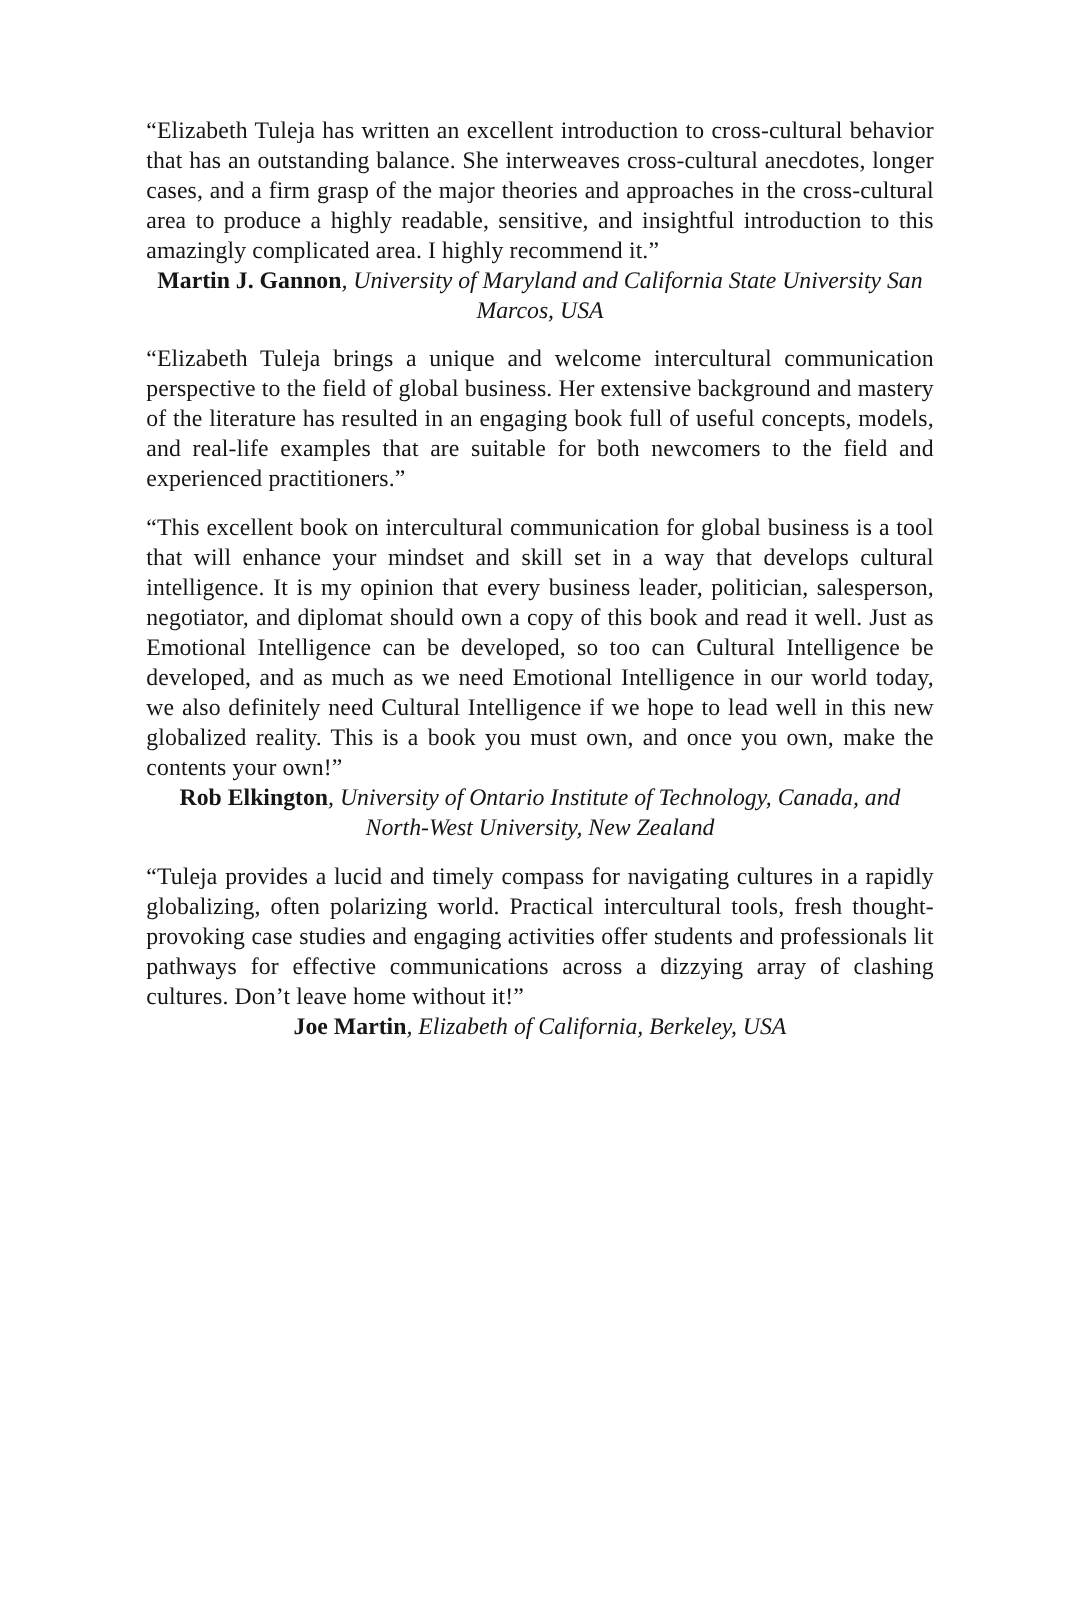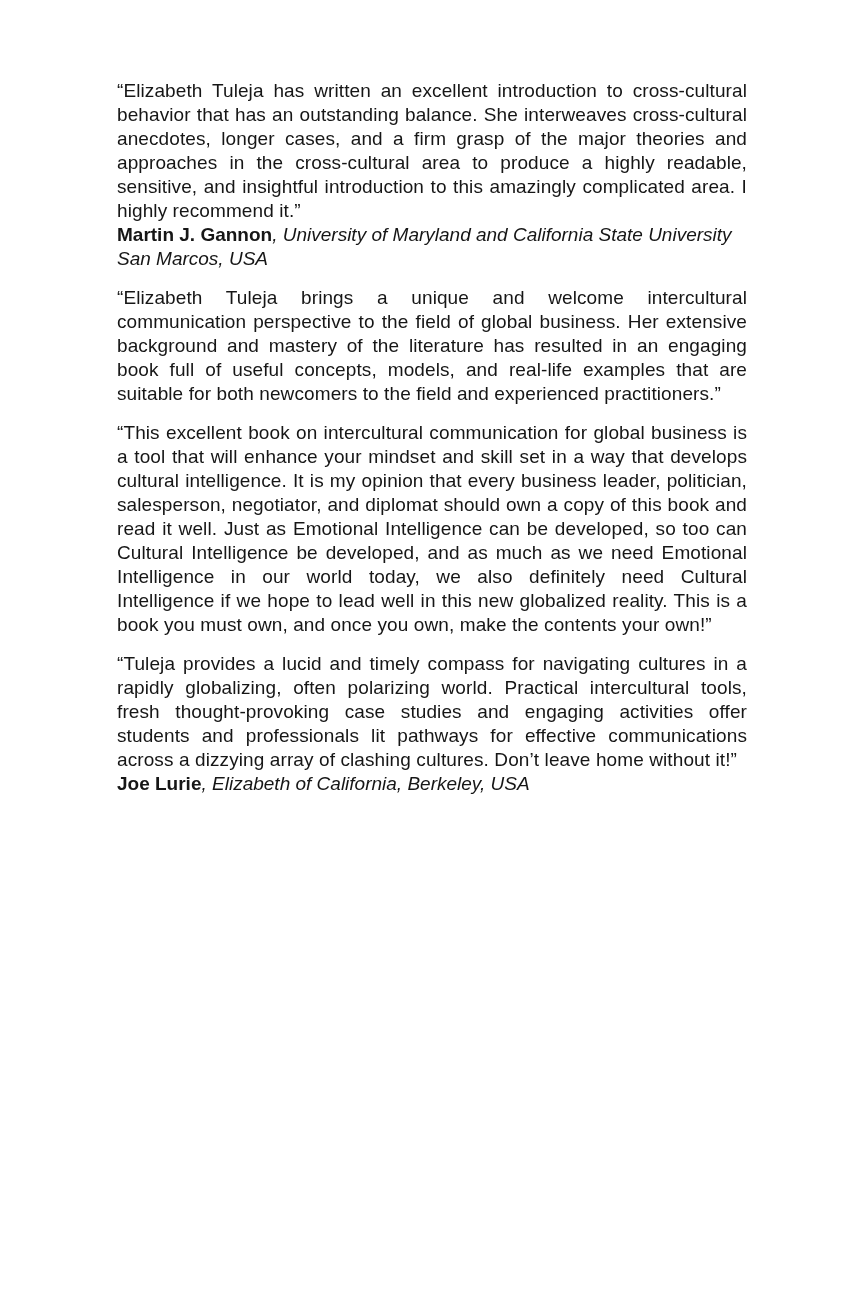--- a/index.html
+++ b/index.html
@@ -8,39 +8,39 @@
     background: #ffffff;
   }
   body {
     width: 864px;
     height: 1296px;
     position: relative;
     overflow: hidden;
   }
   .page {
     position: absolute;
-    top: 79px;
+    top: 93px;
     left: 117px;
     width: 630px;
     color: #161616;
-    font-family: Liberation Sans, sans-serif;
+    font-family: Liberation Serif, serif;
     font-size: 19px;
     line-height: 24px;
   }
   .endorsement {
     margin: 0 0 15px 0;
   }
   .quote {
     margin: 0;
     text-align: justify;
     letter-spacing: 0.1px;
   }
   .attrib {
     margin: 0;
-    text-align: left;
+    text-align: center;
   }
   .endorser-name {
     font-weight: bold;
     font-style: normal;
   }
   .endorser-affiliation {
     font-style: italic;
     font-weight: normal;
   }
 </style>
@@ -53,20 +53,21 @@
     <p class="quote">“Elizabeth Tuleja has written an excellent introduction to cross-cultural behavior that has an outstanding balance. She interweaves cross-cultural anecdotes, longer cases, and a firm grasp of the major theories and approaches in the cross-cultural area to produce a highly readable, sensitive, and insightful introduction to this amazingly complicated area. I highly recommend it.”</p>
     <p class="attrib"><span class="endorser-name">Martin J. Gannon</span><span class="endorser-affiliation">, University of Maryland and California State University San Marcos, USA</span></p>
   </div>
 
   <div class="endorsement">
     <p class="quote">“Elizabeth Tuleja brings a unique and welcome intercultural communication perspective to the field of global business. Her extensive background and mastery of the literature has resulted in an engaging book full of useful concepts, models, and real-life examples that are suitable for both newcomers to the field and experienced practitioners.”</p>
   </div>
 
   <div class="endorsement">
     <p class="quote">“This excellent book on intercultural communication for global business is a tool that will enhance your mindset and skill set in a way that develops cultural intelligence. It is my opinion that every business leader, politician, salesperson, negotiator, and diplomat should own a copy of this book and read it well. Just as Emotional Intelligence can be developed, so too can Cultural Intelligence be developed, and as much as we need Emotional Intelligence in our world today, we also definitely need Cultural Intelligence if we hope to lead well in this new globalized reality. This is a book you must own, and once you own, make the contents your own!”</p>
+    <p class="attrib"><span class="endorser-name">Rob Elkington</span><span class="endorser-affiliation">, University of Ontario Institute of Technology, Canada, and North-West University, New Zealand</span></p>
   </div>
 
   <div class="endorsement">
     <p class="quote">“Tuleja provides a lucid and timely compass for navigating cultures in a rapidly globalizing, often polarizing world. Practical intercultural tools, fresh thought-provoking case studies and engaging activities offer students and professionals lit pathways for effective communications across a dizzying array of clashing cultures. Don’t leave home without it!”</p>
-    <p class="attrib"><span class="endorser-name">Joe Lurie</span><span class="endorser-affiliation">, Elizabeth of California, Berkeley, USA</span></p>
+    <p class="attrib"><span class="endorser-name">Joe Martin</span><span class="endorser-affiliation">, Elizabeth of California, Berkeley, USA</span></p>
   </div>
 
 </div>
 
 </body></html>

